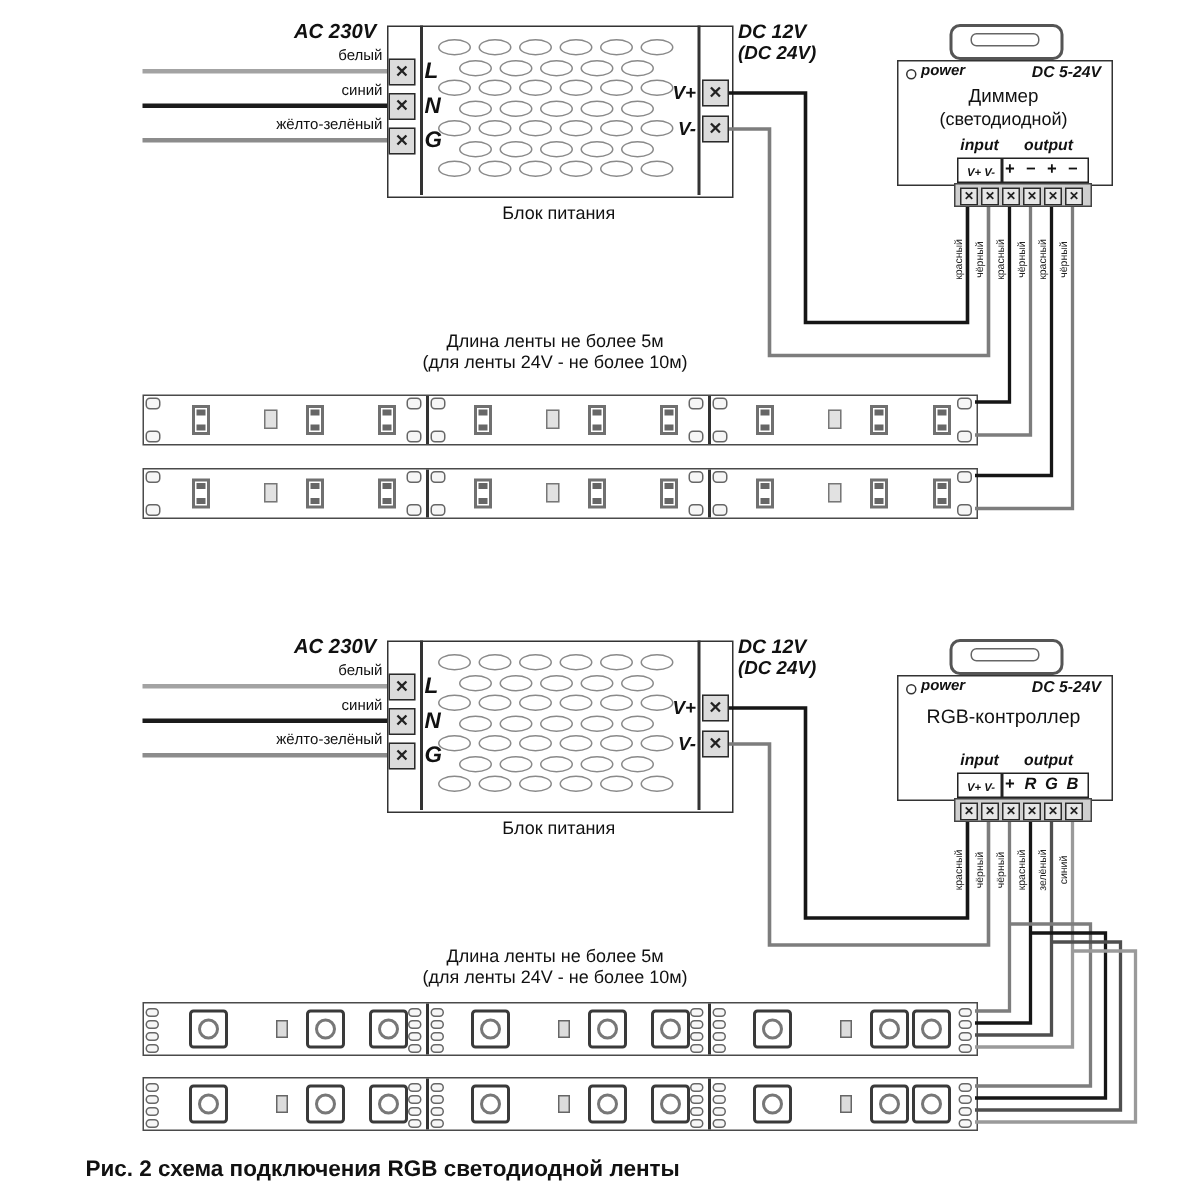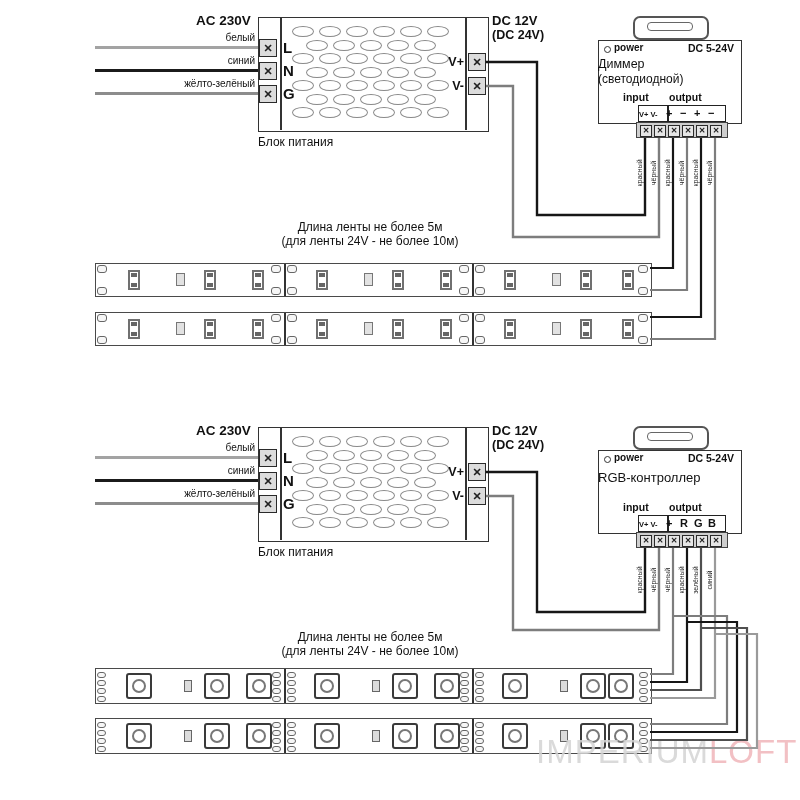--- a/index.html
+++ b/index.html
@@ -1,20 +1,20 @@
 <!DOCTYPE html>
 <html><head>
 <meta charset="utf-8">
 <style>
   html,body{margin:0;padding:0;background:#fff;}
   .page{position:relative;width:800px;height:800px;background:#fff;
         font-family:"Liberation Sans",sans-serif;color:#111;overflow:hidden;}
   .t{position:absolute;}
-  .b{font-weight:bold;}
-  .ctr{text-align:left;}
+  .b{font-weight:bold;font-style:italic;}
+  .ctr{text-align:center;}
   .rgt{text-align:right;}
   .box{position:absolute;background:#fff;border:1.5px solid #333;}
   .colline{position:absolute;width:1.5px;background:#333;}
   .wireh{position:absolute;height:3px;}
   .w-white{background:#a3a3a3;}
   .w-blue{background:#1b1b1b;}
   .w-yg{background:#8c8c8c;}
   .screw{position:absolute;width:18px;height:18px;background:#dcdcdc;border:1.5px solid #2a2a2a;
          display:flex;align-items:center;justify-content:center;box-sizing:border-box;}
   .screw::after{content:"✕";font-size:11px;font-weight:bold;color:#222;line-height:1;}
@@ -395,24 +395,22 @@
       <div class="ledr" style="left: 218px;"></div>
       <div class="resr" style="left: 276px;"></div>
       <div class="ledr" style="left: 296px;"></div>
       <div class="ledr" style="left: 338px;"></div>
       <div class="ledr" style="left: 406px;"></div>
       <div class="resr" style="left: 464px;"></div>
       <div class="ledr" style="left: 484px;"></div>
       <div class="ledr" style="left: 512px;"></div>
     </div>
 
-
-  <div class="wm" style="left:536px;top:733px;">
-    <span style="color:#d4d4d4;">IMPERIUM</span><span style="color:#f0b6ba;">LOFT</span>
-  </div>
+  <div class="cap" style="left:57px;top:771px;">Рис. 2 схема подключения RGB светодиодной ленты</div>
+
 
   <svg class="wires" width="800" height="800" viewBox="0 0 800 800">
 
     <polyline points="486,62 537,62 537,215 645,215 645,138" fill="none" stroke="#161616" stroke-width="2.4"></polyline>
     <polyline points="486,86 513,86 513,237 659,237 659,138" fill="none" stroke="#7d7d7d" stroke-width="2.4"></polyline>
     <polyline points="673,138 673,268 650,268" fill="none" stroke="#161616" stroke-width="2.2"></polyline>
     <polyline points="687,138 687,290 650,290" fill="none" stroke="#7d7d7d" stroke-width="2.2"></polyline>
     <polyline points="701,138 701,317 650,317" fill="none" stroke="#161616" stroke-width="2.2"></polyline>
     <polyline points="715,138 715,339 650,339" fill="none" stroke="#7d7d7d" stroke-width="2.2"></polyline>
 

